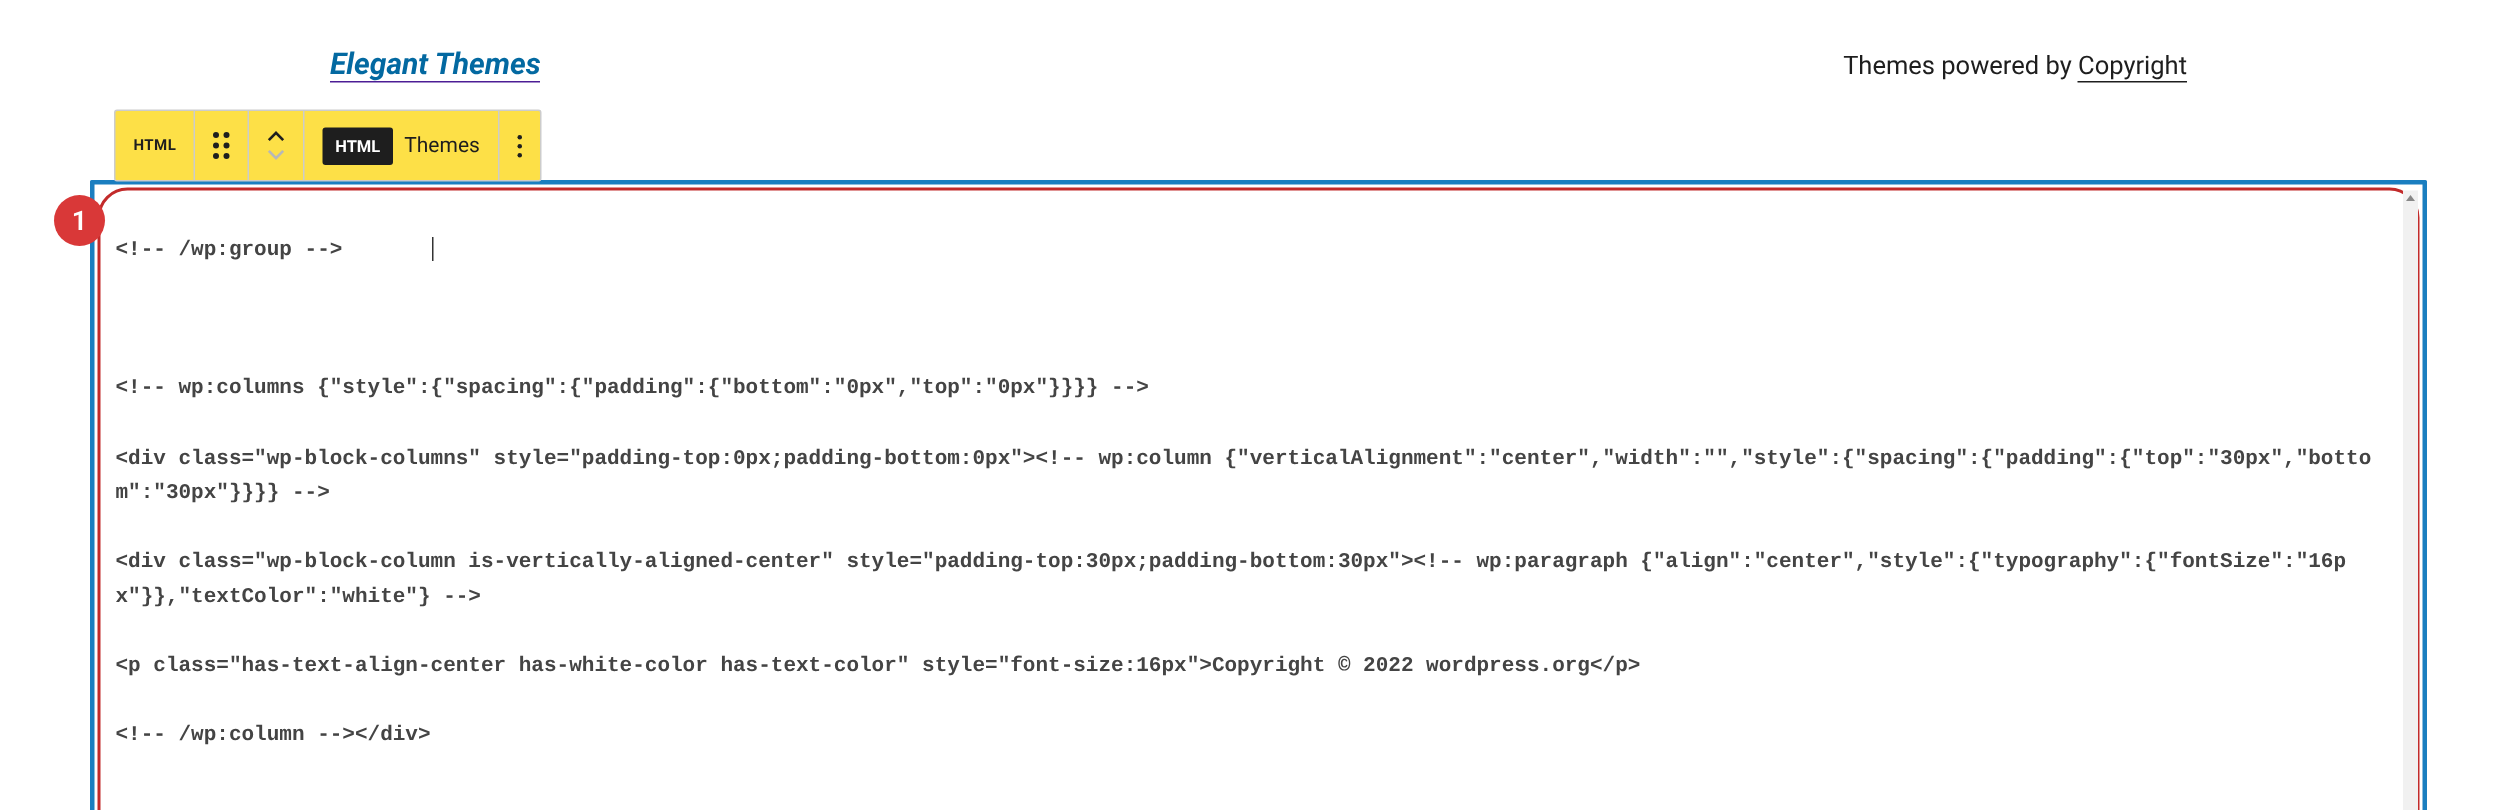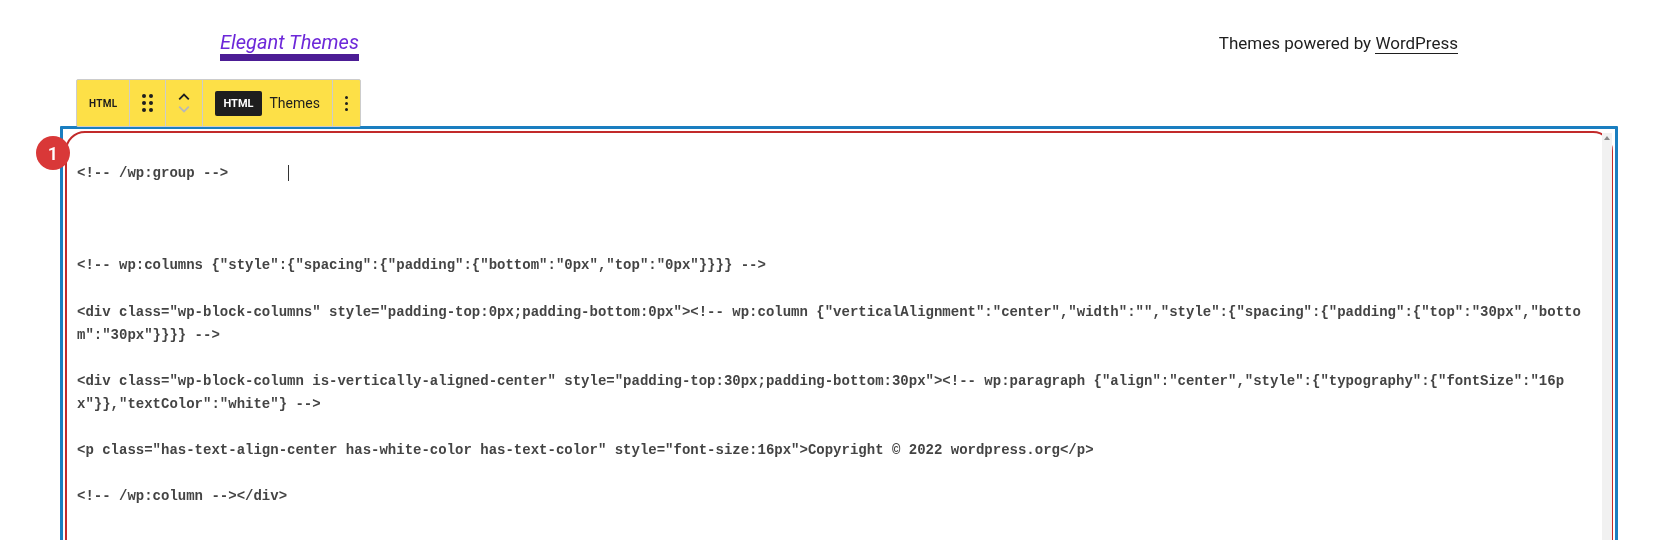--- a/index.html
+++ b/index.html
@@ -11,24 +11,24 @@
     }
     .header-row {
       display: flex;
       justify-content: space-between;
       align-items: baseline;
       padding: 10px 160px 10px 160px;
       margin-bottom: 8px;
     }
     .elegant-themes {
       font-style: italic;
-      font-weight: 400;
+      font-weight: 700;
       font-size: 20px;
-      color: #6d28d9;
-      border-bottom: 7px solid #4c1d95;
+      color: #0369a1;
+      border-bottom: 1px solid #4c1d95;
     }
     .powered-by {
       font-size: 17px;
       color: #1e1e1e;
     }
     .wp-link {
       border-bottom: 1px solid #1e1e1e;
     }
     .toolbar {
       display: inline-flex;
@@ -159,21 +159,21 @@
     .code-blank { display: block; height: 1.65em; }
   </style>
 </head>
 <body>
 
 
 
 <div class="header-row">
   <span class="elegant-themes">Elegant Themes</span>
   <span class="powered-by">
-    <span>Themes powered by </span><span class="wp-link">WordPress</span>
+    <span>Themes powered by </span><span class="wp-link">Copyright</span>
   </span>
 </div>
 
 <div class="toolbar">
   <div class="toolbar-cell">
     <span class="html-label">HTML</span>
   </div>
   <div class="toolbar-cell">
     <div class="drag-handle">
       <span></span>

